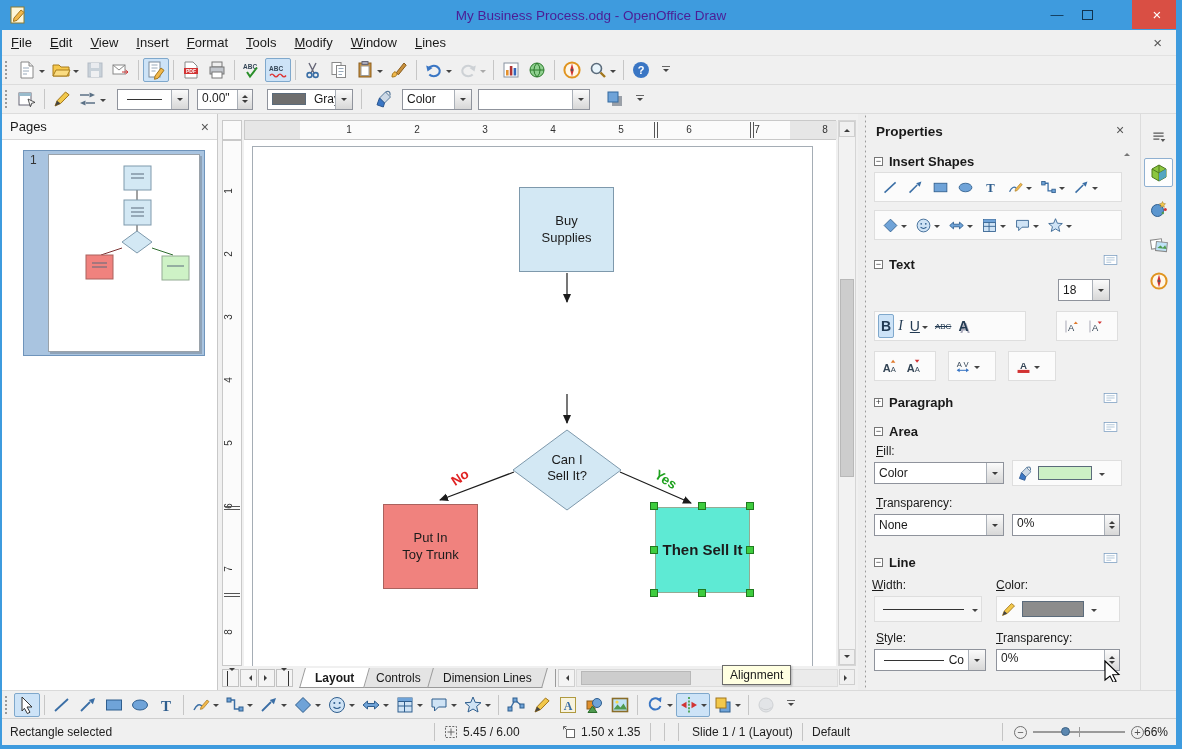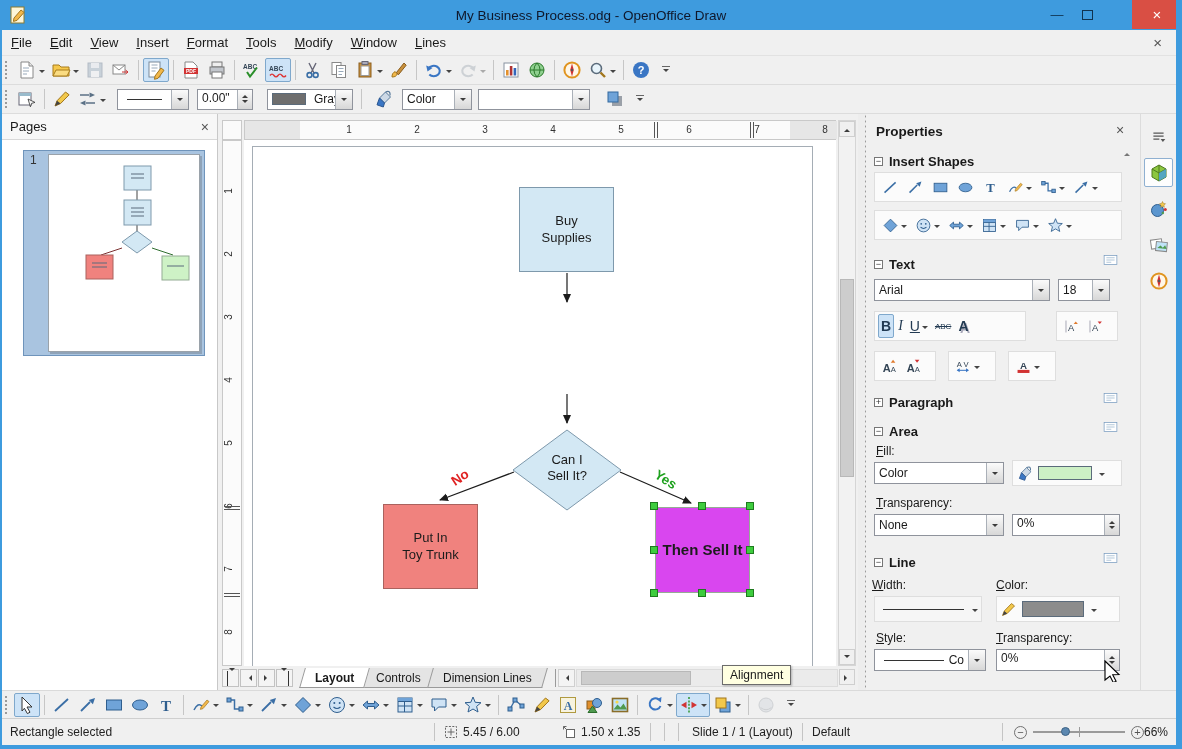--- a/index.html
+++ b/index.html
@@ -2,21 +2,21 @@
 <html><head>
 <meta charset="utf-8">
 <style>
   html,body{margin:0;padding:0;background:#555;}
   *{box-sizing:border-box;}
   #win{position:relative;width:1182px;height:749px;background:#f0f0f0;
        font-family:"Liberation Sans","DejaVu Sans",sans-serif;font-size:13px;color:#1a1a1a;overflow:hidden;}
   .abs{position:absolute;}
   
   .titlebar{left:0;top:0;width:1182px;height:30px;background:#3e9bde;display:flex;align-items:center;}
-  .title{position:absolute;left:0;right:0;text-align:center;color:#0f172a;font-size:13.5px;}
+  .title{position:absolute;left:0;right:0;text-align:center;color:#4c1d95;font-size:13.5px;}
   .winbtn{width:30px;height:29px;display:flex;align-items:center;justify-content:center;color:#0f3350;font-size:13px;}
   .btn-close{width:50px;height:29px;background:#d94f44;color:#fff;font-size:15px;display:flex;align-items:center;justify-content:center;}
   
   .menubar{left:2px;top:30px;width:1174px;height:26px;background:#f0f0f0;display:flex;align-items:center;border-bottom:1px solid #e2e2e2;}
   .mitem{display:inline-block;padding:3px 9px;font-size:13px;}
   .mitem::first-letter{text-decoration:underline;}
   
   .toolbar{left:2px;width:1174px;height:29px;background:#f0f0f0;display:flex;align-items:center;border-bottom:1px solid #dcdcdc;}
   .grip{width:5px;height:20px;margin:0 5px 0 2px;background-image:radial-gradient(circle,#9a9a9a 1px,transparent 1.3px);background-size:4px 4px;}
   .vsep{width:1px;height:20px;background:#c6c6c6;margin:0 4px;}
@@ -679,21 +679,21 @@
         <span>Buy
 Supplies</span>
       </div>
       <div class="abs" style="left:281px;top:312px;width:84px;text-align:center;font-size:13px;line-height:1.25;white-space:pre-line">Can I
 Sell It?</div>
 
       <div class="fnode" style="left: 139px; top: 364px; width: 95px; height: 85px; background: rgb(240, 130, 126); border-color: rgb(170, 98, 94);">
         <span>Put In
 Toy Trunk</span>
       </div>
-      <div class="fnode" style="left: 411px; top: 367px; width: 95px; height: 86px; font-weight: bold; font-size: 15px; background: #d946ef; border-color: rgb(148, 171, 148);">
+      <div class="fnode" style="left: 411px; top: 367px; width: 95px; height: 86px; font-weight: bold; font-size: 15px; background: #5eead4; border-color: rgb(148, 171, 148);">
         <span>Then Sell It</span>
       </div>
 
       <div class="edgelabel" style="left: 207px; top: 330px; transform: rotate(-33deg); color: rgb(224, 34, 34);">No</div>
       <div class="edgelabel" style="left: 410px; top: 332px; transform: rotate(33deg); color: rgb(30, 161, 30);">Yes</div>
 
       <div class="hdl" style="left: 406px; top: 362px; background: rgb(62, 204, 62);"></div>
       <div class="hdl" style="left: 454px; top: 362px; background: rgb(62, 204, 62);"></div>
       <div class="hdl" style="left: 502px; top: 362px; background: rgb(62, 204, 62);"></div>
       <div class="hdl" style="left: 406px; top: 406px; background: rgb(62, 204, 62);"></div>
@@ -843,26 +843,20 @@
         </div>
     </div>
 
     <div class="sect" style="top:143px">
       <span class="cbox">−</span>
       <span>Text</span>
     </div>
     <svg class="launch" style="left:237px;top:140px">
         <use href="#s-launcher"></use>
       </svg>
-    <div class="combo abs" style="left:8px;top:165px;width:176px;height:22px">
-      <span class="cv">Arial</span>
-      <span class="cb">
-          <span class="tri"></span>
-        </span>
-    </div>
     <div class="combo abs" style="left:192px;top:165px;width:52px;height:22px">
       <span class="cv">18</span>
       <span class="cb">
           <span class="tri"></span>
         </span>
     </div>
     <div class="grp" style="left:8px;top:197px;width:152px;height:30px">
       <div class="tb on">
           <span class="glyph" style="font-weight:bold">B</span>
         </div>

